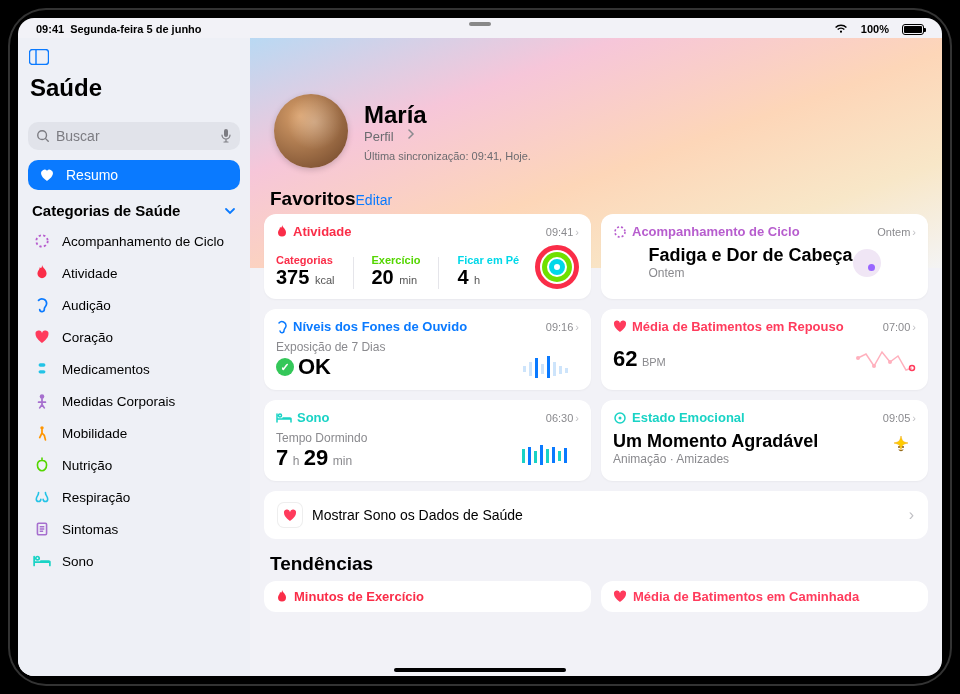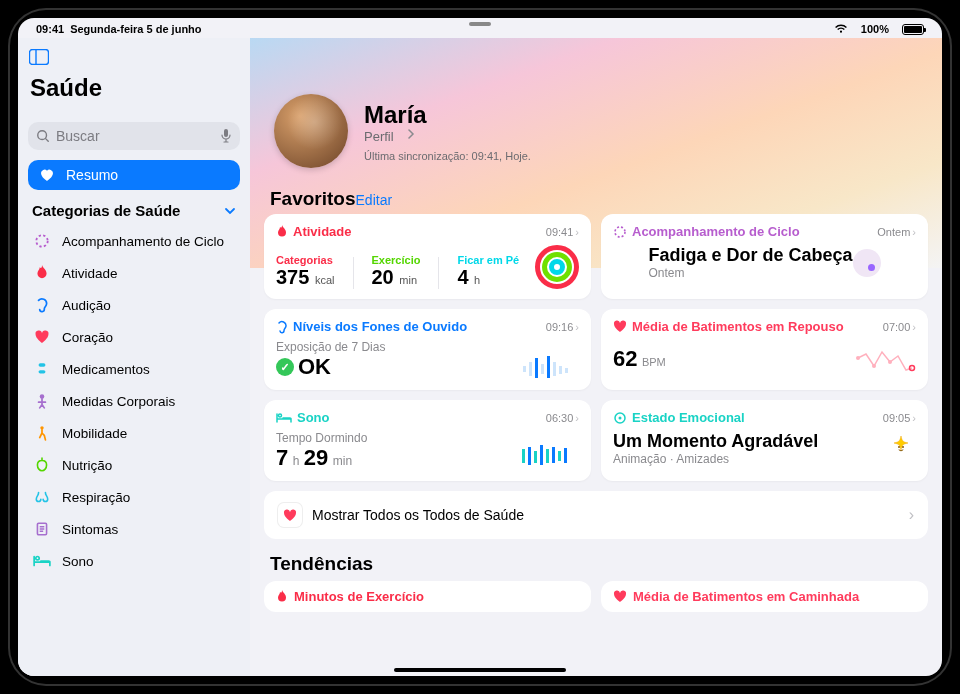--- a/index.html
+++ b/index.html
@@ -424,21 +424,21 @@
                   </svg>
           </div>
         </div>
 
         <div class="row-card">
           <div class="heart-sq">
                   <svg width="14" height="13" viewBox="0 0 14 13">
                     <path d="M7 12S1 8 1 4a3 3 0 016-1 3 3 0 016 1c0 4-6 8-6 8z" fill="#ff3b5c"></path>
                   </svg>
                 </div>
-          <span style="font-size:14px;flex:1">Mostrar Todos os Todos de Saúde</span>
+          <span style="font-size:14px;flex:1">Mostrar Sono os Dados de Saúde</span>
           <span style="color:#c0c0c4">›</span>
         </div>
       </div>
 
       <div class="trend-title">Tendências</div>
       <div class="grid">
         <div class="tr-card" style="color:#fa2d48">
           <svg width="12" height="14" viewBox="0 0 12 14">
                   <path d="M6 0c1 3 4 4 4 7.5A4 4 0 012 7.5C2 5 4 4.2 4 2c1 1 2 1 2-2z" fill="#fa2d48"></path>
                 </svg>

